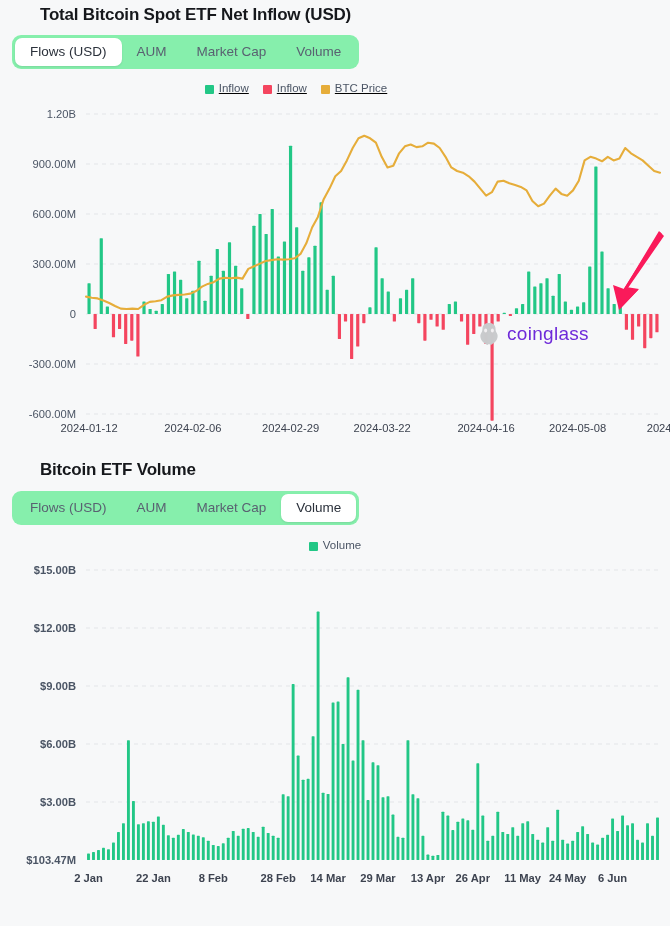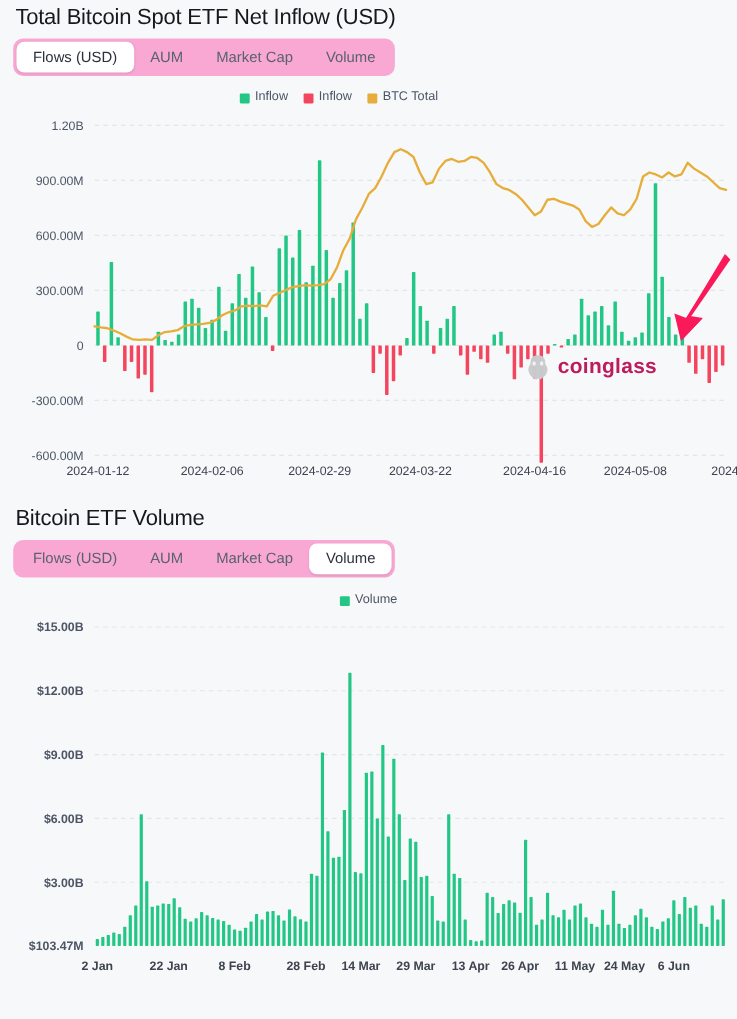--- a/index.html
+++ b/index.html
@@ -8,31 +8,32 @@
     width: 670px; height: 926px;
     background: #f7f8f9;
     font-family: "Liberation Sans", sans-serif;
     overflow: hidden;
   }
   .page { position: relative; width: 670px; height: 926px; background: #f7f8f9; }
 
   .panel { position: relative; }
 
   .chart-title {
-    font-size: 20px;
-    font-weight: normal;
+    font-size: 17px;
+    font-weight: bold;
     color: #16181c;
     letter-spacing: -0.2px;
     padding-left: 14px;
+    margin-left: 26px;
   }
 
   
   .tabs {
     display: inline-flex;
-    background: #f9a8d4;
+    background: #86efac;
     border-radius: 9px;
     padding: 3px;
     margin-left: 12px;
   }
   .tab {
     font-size: 13.5px;
     color: #596171;
     padding: 7px 15px;
     border-radius: 7px;
     white-space: nowrap;
@@ -67,54 +68,54 @@
   .watermark {
     position: absolute;
     display: flex;
     align-items: center;
     gap: 7px;
     opacity: .99;
     pointer-events: none;
   }
   .watermark-text {
     font-size: 19px;
-    color: #be185d;
-    font-weight: bold;
+    color: #6d28d9;
+    font-weight: normal;
     letter-spacing: .3px;
   }
   .arrow { position: absolute; pointer-events: none; }
 </style>
 </head>
 <body>
 
 <div class="page">
 
   <div class="panel" style="position:absolute;left:0;top:0;width:670px;height:450px;">
 
     <div class="chart-title" style="position:absolute;left:0;top:5px;">Total Bitcoin Spot ETF Net Inflow (USD)</div>
 
     <div class="tabs" style="position:absolute;left:0;top:35px;">
       <div class="tab active">Flows (USD)</div>
       <div class="tab">AUM</div>
       <div class="tab">Market Cap</div>
       <div class="tab">Volume</div>
     </div>
 
-    <div class="legend" style="position:absolute;left:12px;top:80px;width:592px;">
+    <div class="legend" style="position:absolute;left:0;top:80px;width:592px;text-decoration:underline;">
       <div class="legend-item">
         <span class="legend-swatch" style="background:#22c786"></span>
         <span class="legend-label">Inflow</span>
       </div>
       <div class="legend-item">
         <span class="legend-swatch" style="background:#f4455f"></span>
         <span class="legend-label">Inflow</span>
       </div>
       <div class="legend-item">
         <span class="legend-swatch" style="background:#e6ad3a"></span>
-        <span class="legend-label">BTC Total</span>
+        <span class="legend-label">BTC Price</span>
       </div>
     </div>
 
     <div class="plot-wrap" style="position:absolute;left:0;top:100px;width:566px;height:345px;">
       <svg id="svg1" class="plot-svg" width="670" height="345" viewBox="0 0 670 345">
           <line x1="86" x2="660" y1="14" y2="14" stroke="#e3e5e8" stroke-width="1" stroke-dasharray="4 4"></line>
           <text x="76" y="18" class="ytick">1.20B</text>
           <line x1="86" x2="660" y1="64" y2="64" stroke="#e3e5e8" stroke-width="1" stroke-dasharray="4 4"></line>
           <text x="76" y="68" class="ytick">900.00M</text>
           <line x1="86" x2="660" y1="114" y2="114" stroke="#e3e5e8" stroke-width="1" stroke-dasharray="4 4"></line>

